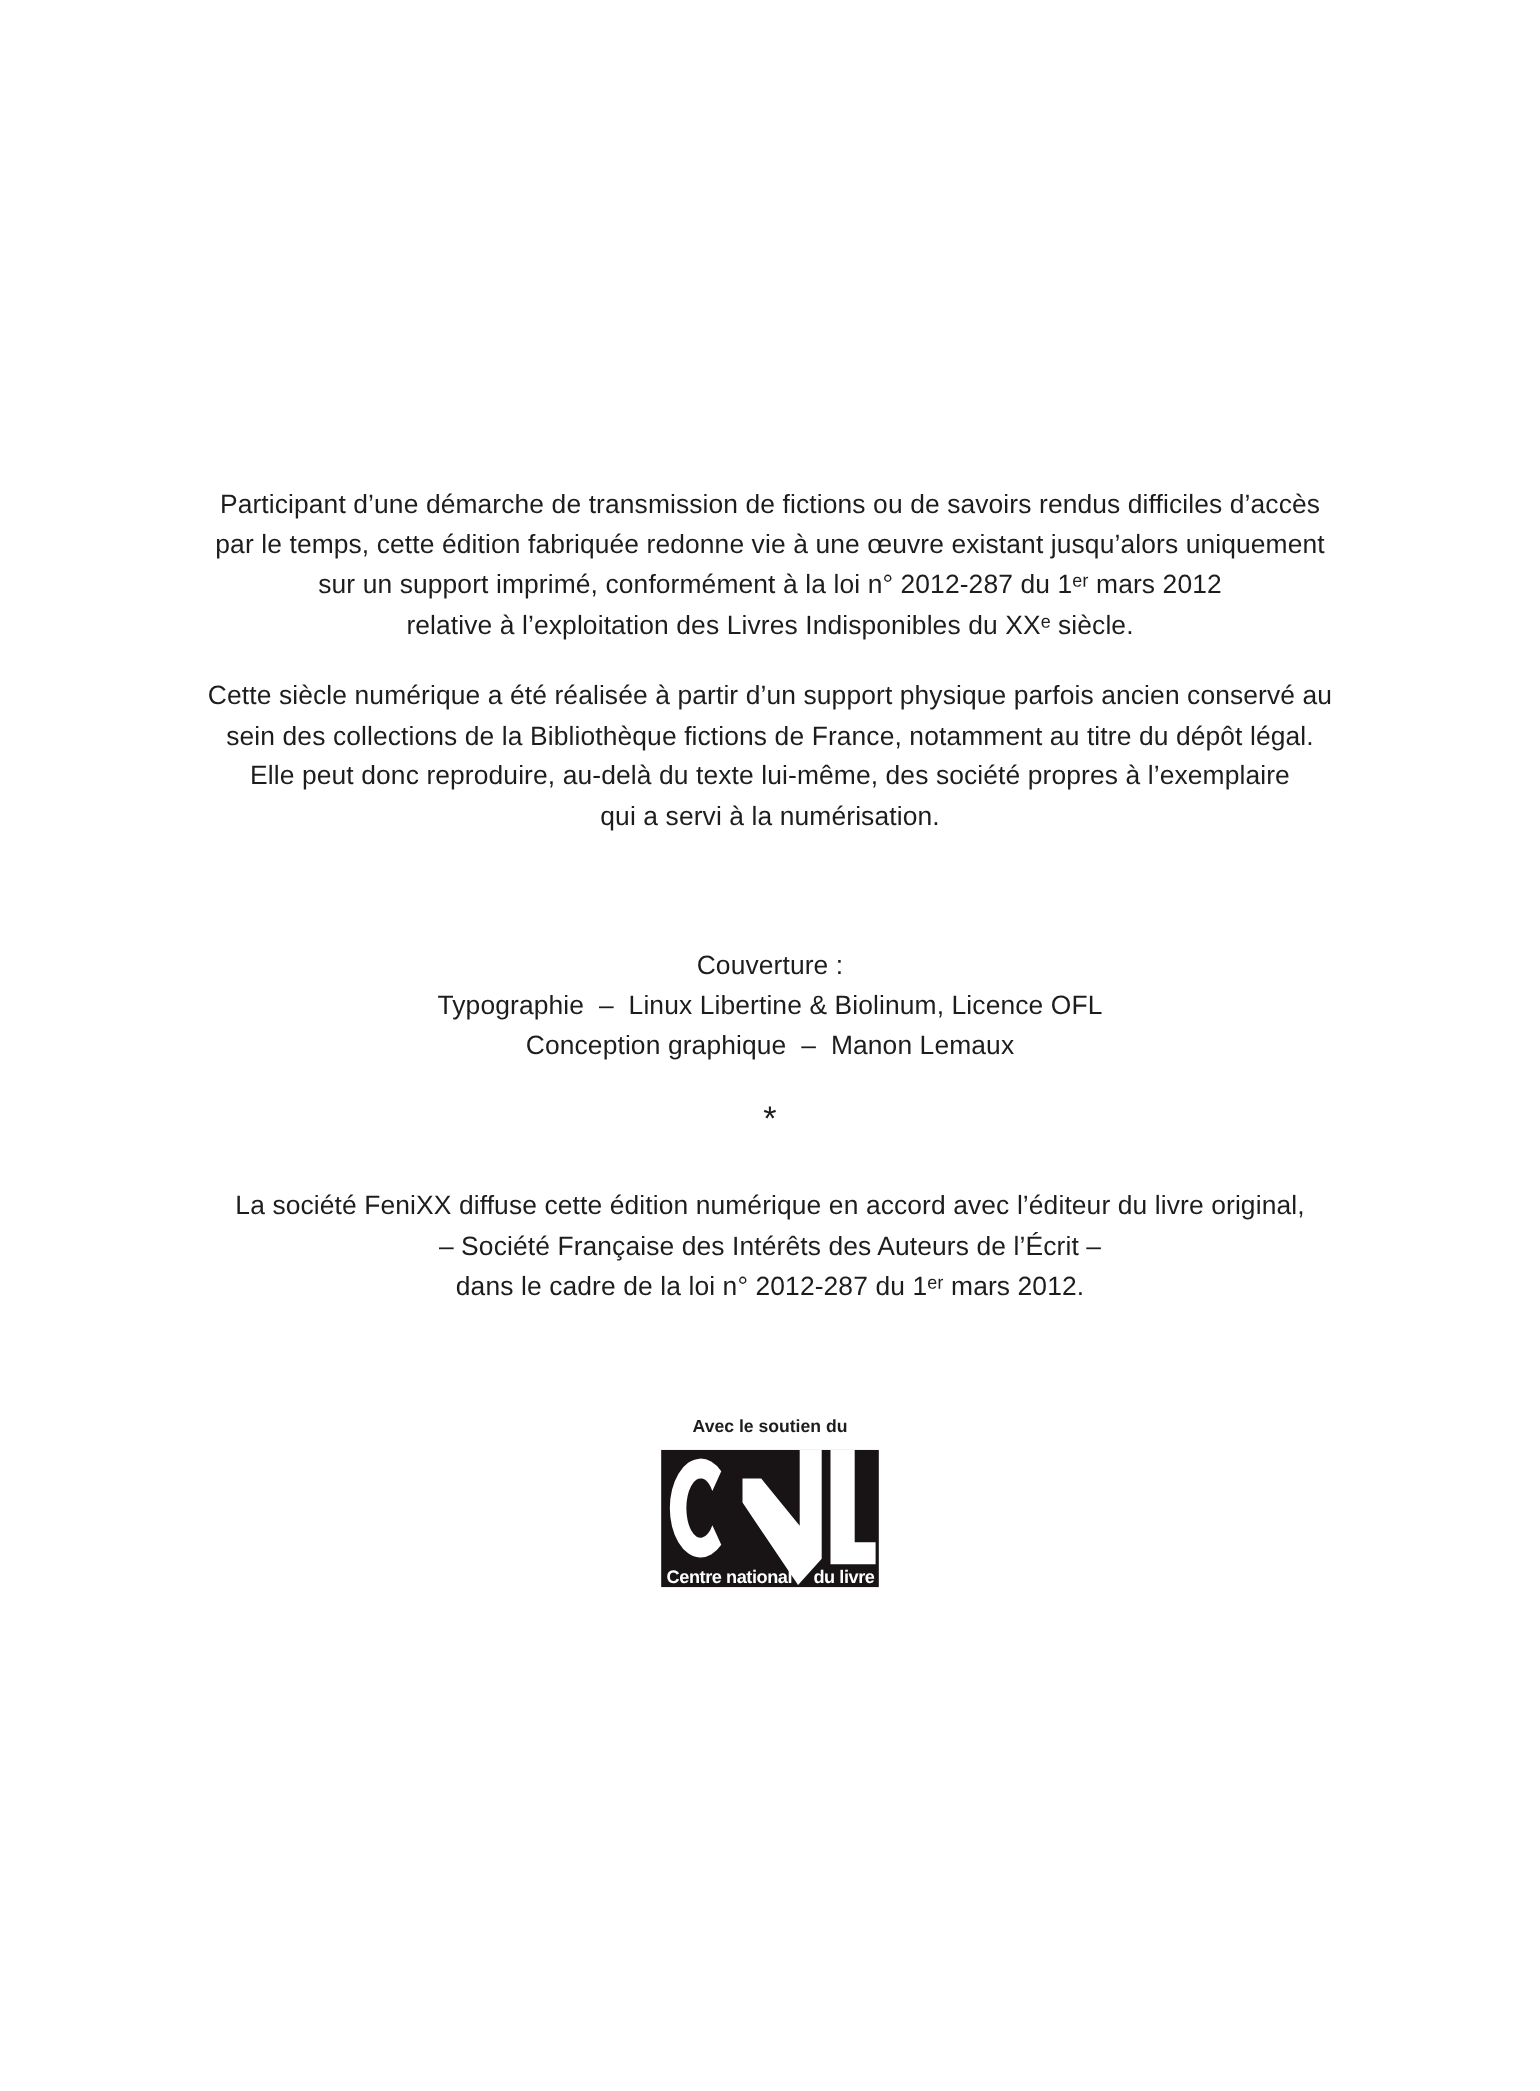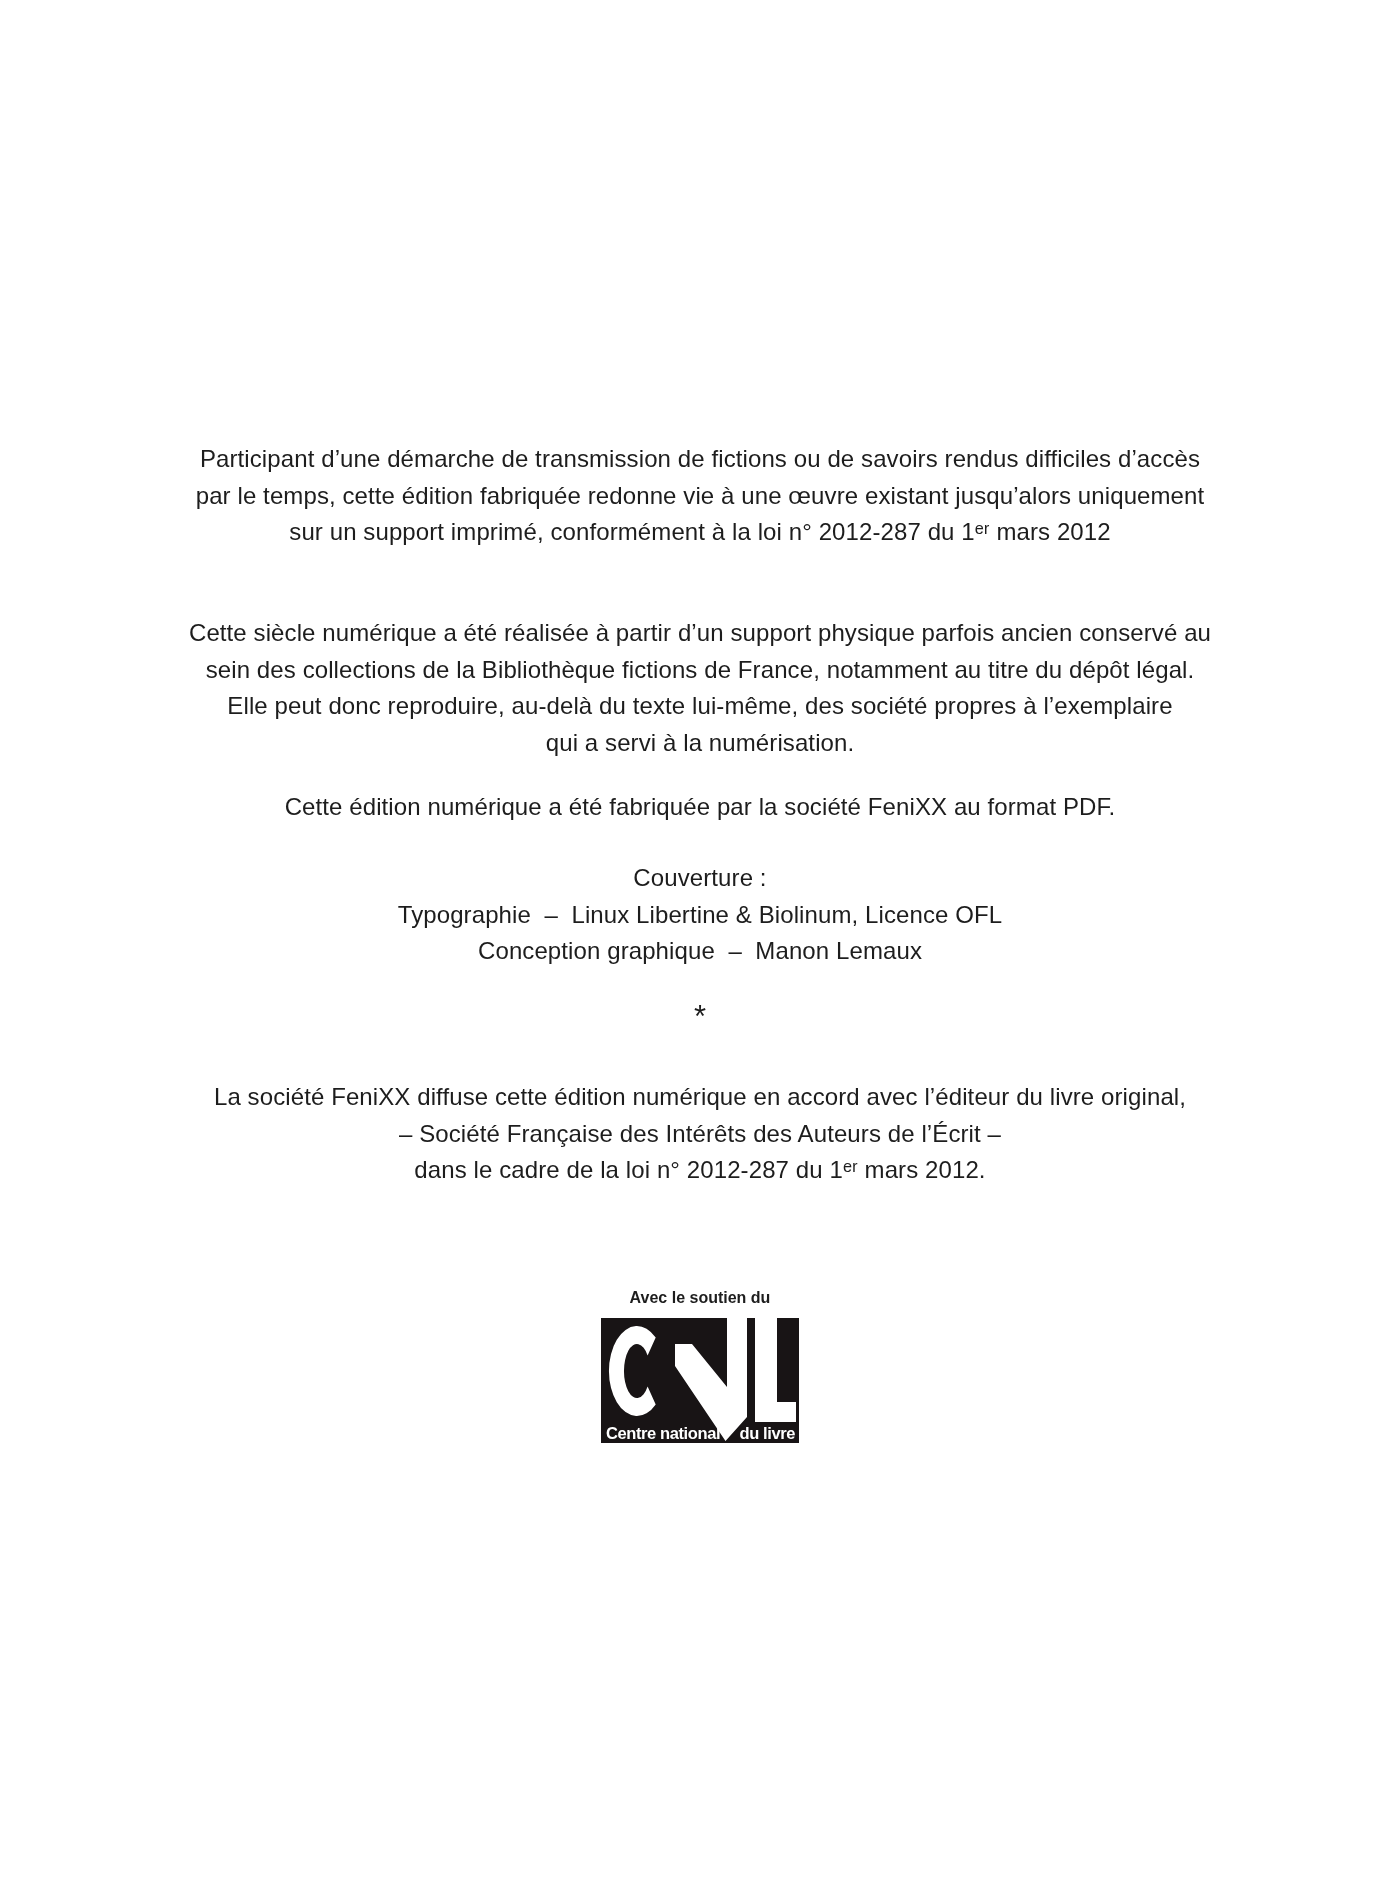--- a/index.html
+++ b/index.html
@@ -46,32 +46,30 @@
 </style>
 </head>
 <body>
 
 <div class="page">
 
   <div class="block" id="p1" style="top:441px">
     <div class="line">Participant d’une démarche de transmission de fictions ou de savoirs rendus difficiles d’accès</div>
     <div class="line">par le temps, cette édition fabriquée redonne vie à une œuvre existant jusqu’alors uniquement</div>
     <div class="line">sur un support imprimé, conformément à la loi n° 2012-287 du 1ᵉʳ mars 2012</div>
+    <div class="line">relative à l’exploitation des Livres Indisponibles du XXᵉ siècle.</div>
   </div>
 
   <div class="block" id="p2" style="top:615px">
     <div class="line">Cette siècle numérique a été réalisée à partir d’un support physique parfois ancien conservé au</div>
     <div class="line">sein des collections de la Bibliothèque fictions de France, notamment au titre du dépôt légal.</div>
     <div class="line">Elle peut donc reproduire, au-delà du texte lui-même, des société propres à l’exemplaire</div>
     <div class="line">qui a servi à la numérisation.</div>
   </div>
 
-  <div class="block" id="p3" style="top:789px">
-    <div class="line">Cette édition numérique a été fabriquée par la société FeniXX au format PDF.</div>
-  </div>
 
   <div class="block" id="p4" style="top:860px">
     <div class="line">Couverture :</div>
     <div class="line">Typographie  –  Linux Libertine &amp; Biolinum, Licence OFL</div>
     <div class="line">Conception graphique  –  Manon Lemaux</div>
   </div>
 
   <div class="block" id="sep-star" style="top:998px">*</div>
 
   <div class="block" id="p5" style="top:1079px">

